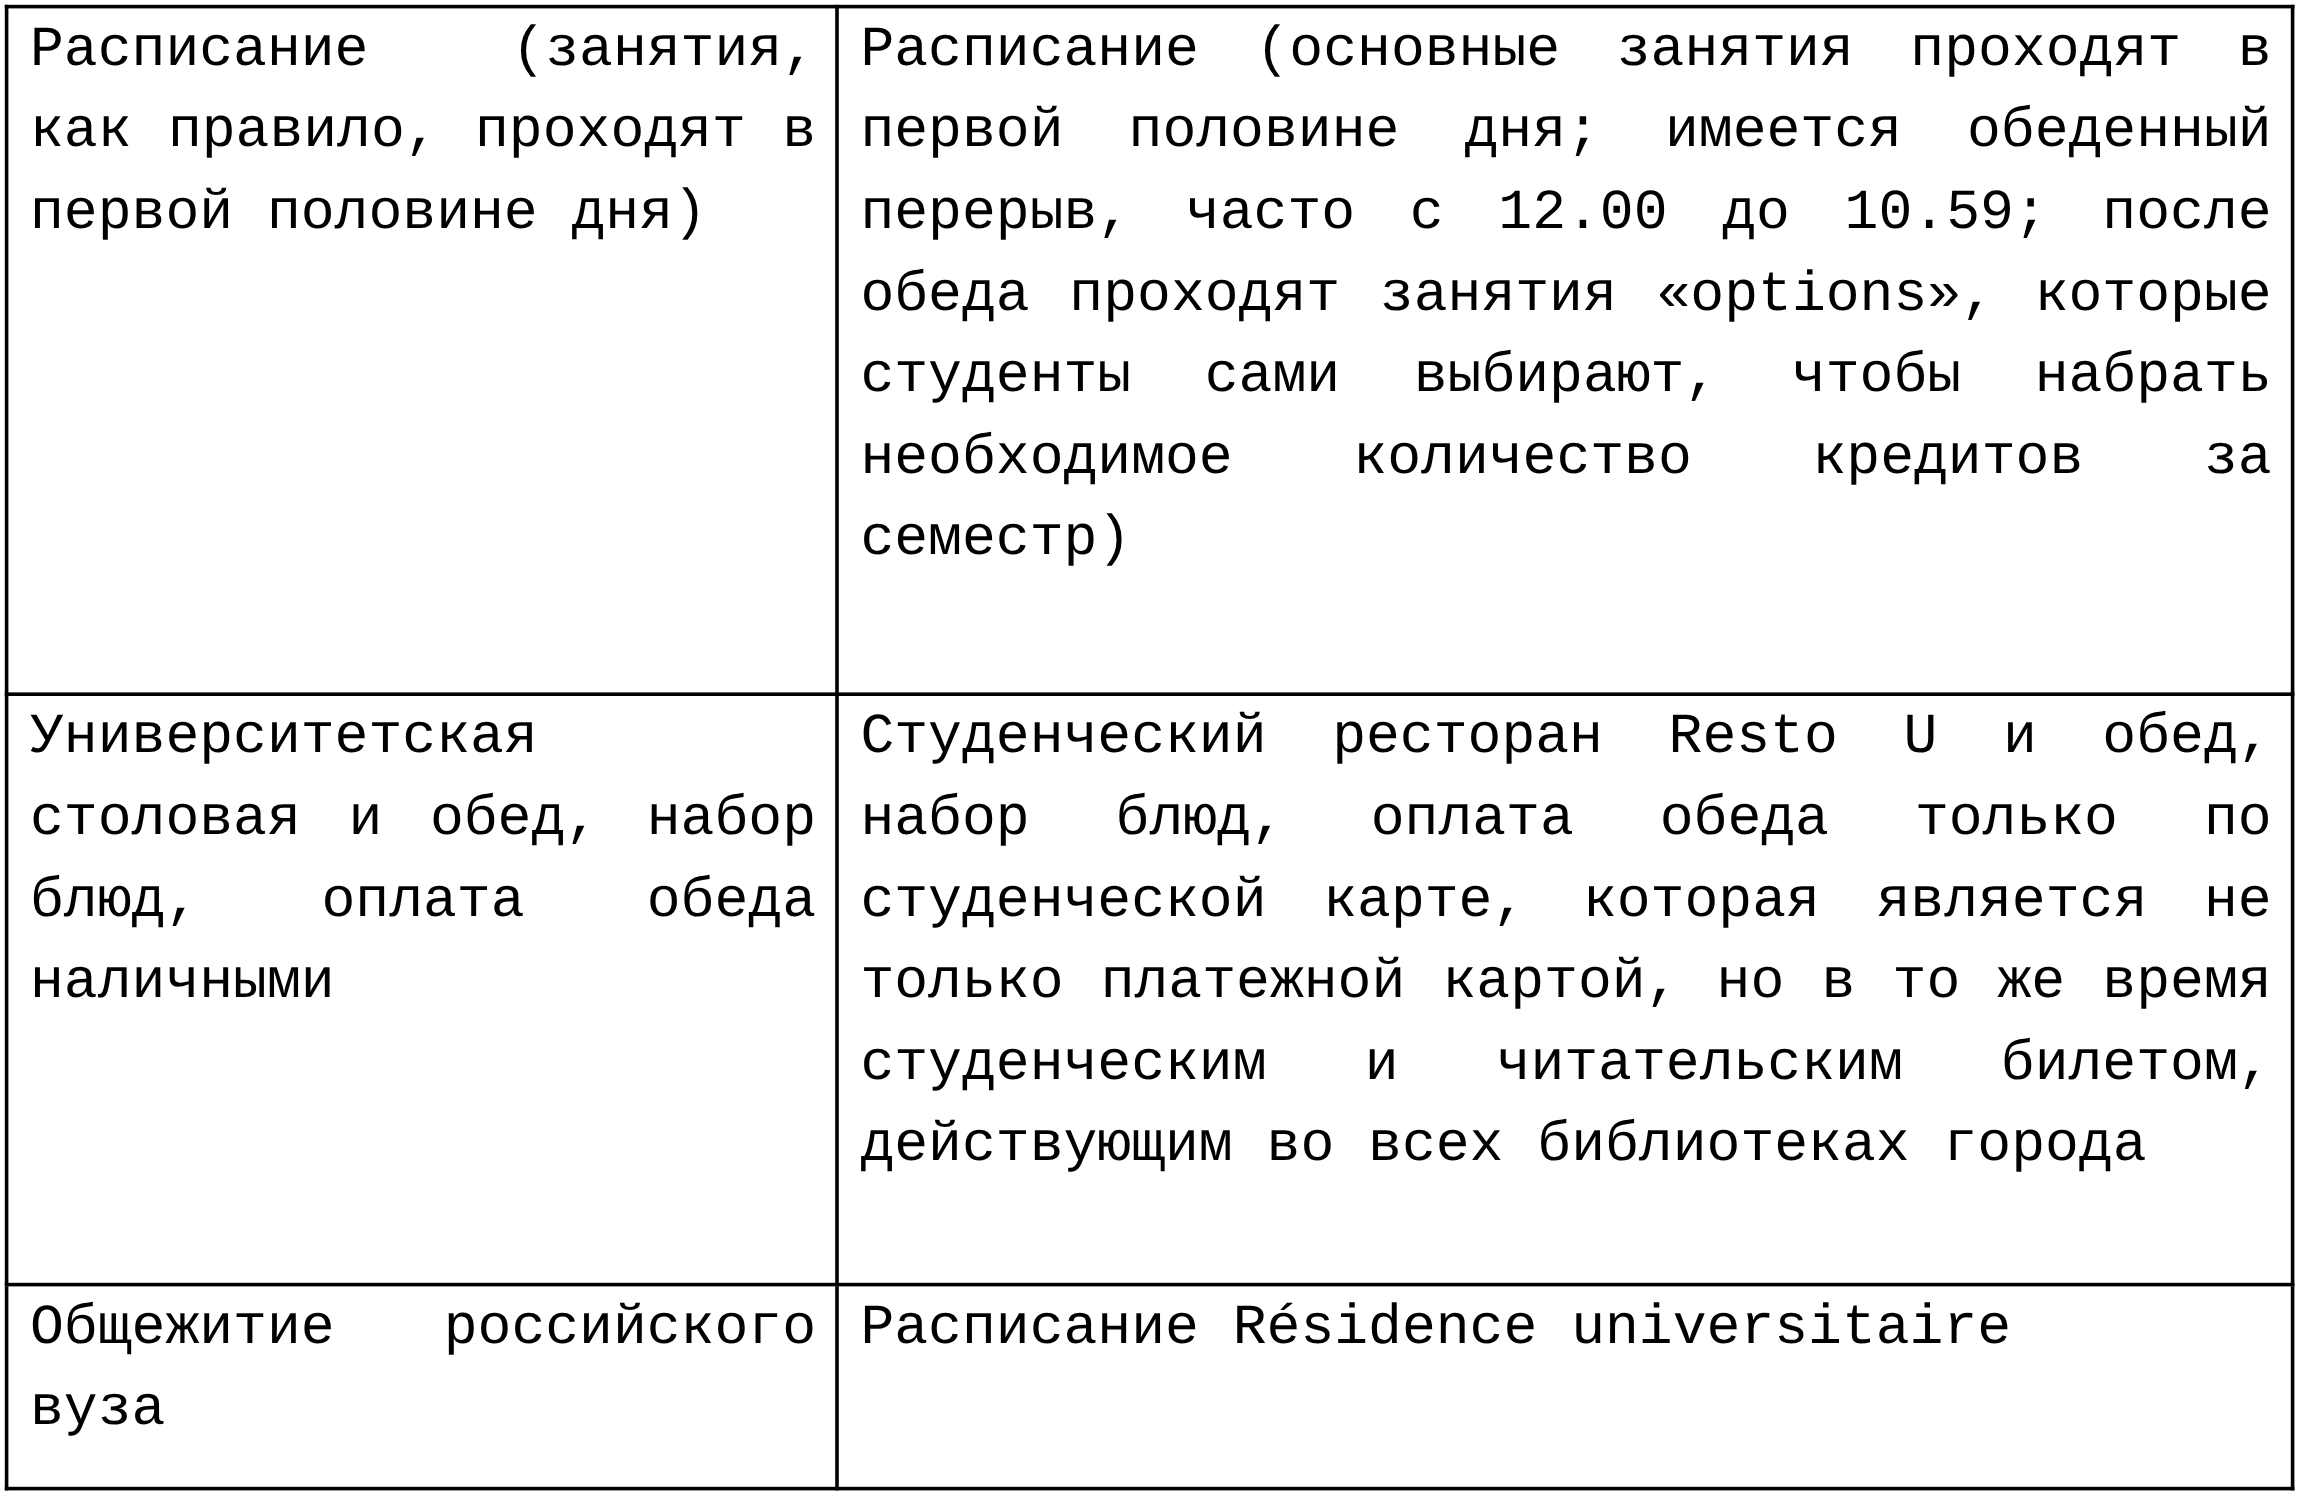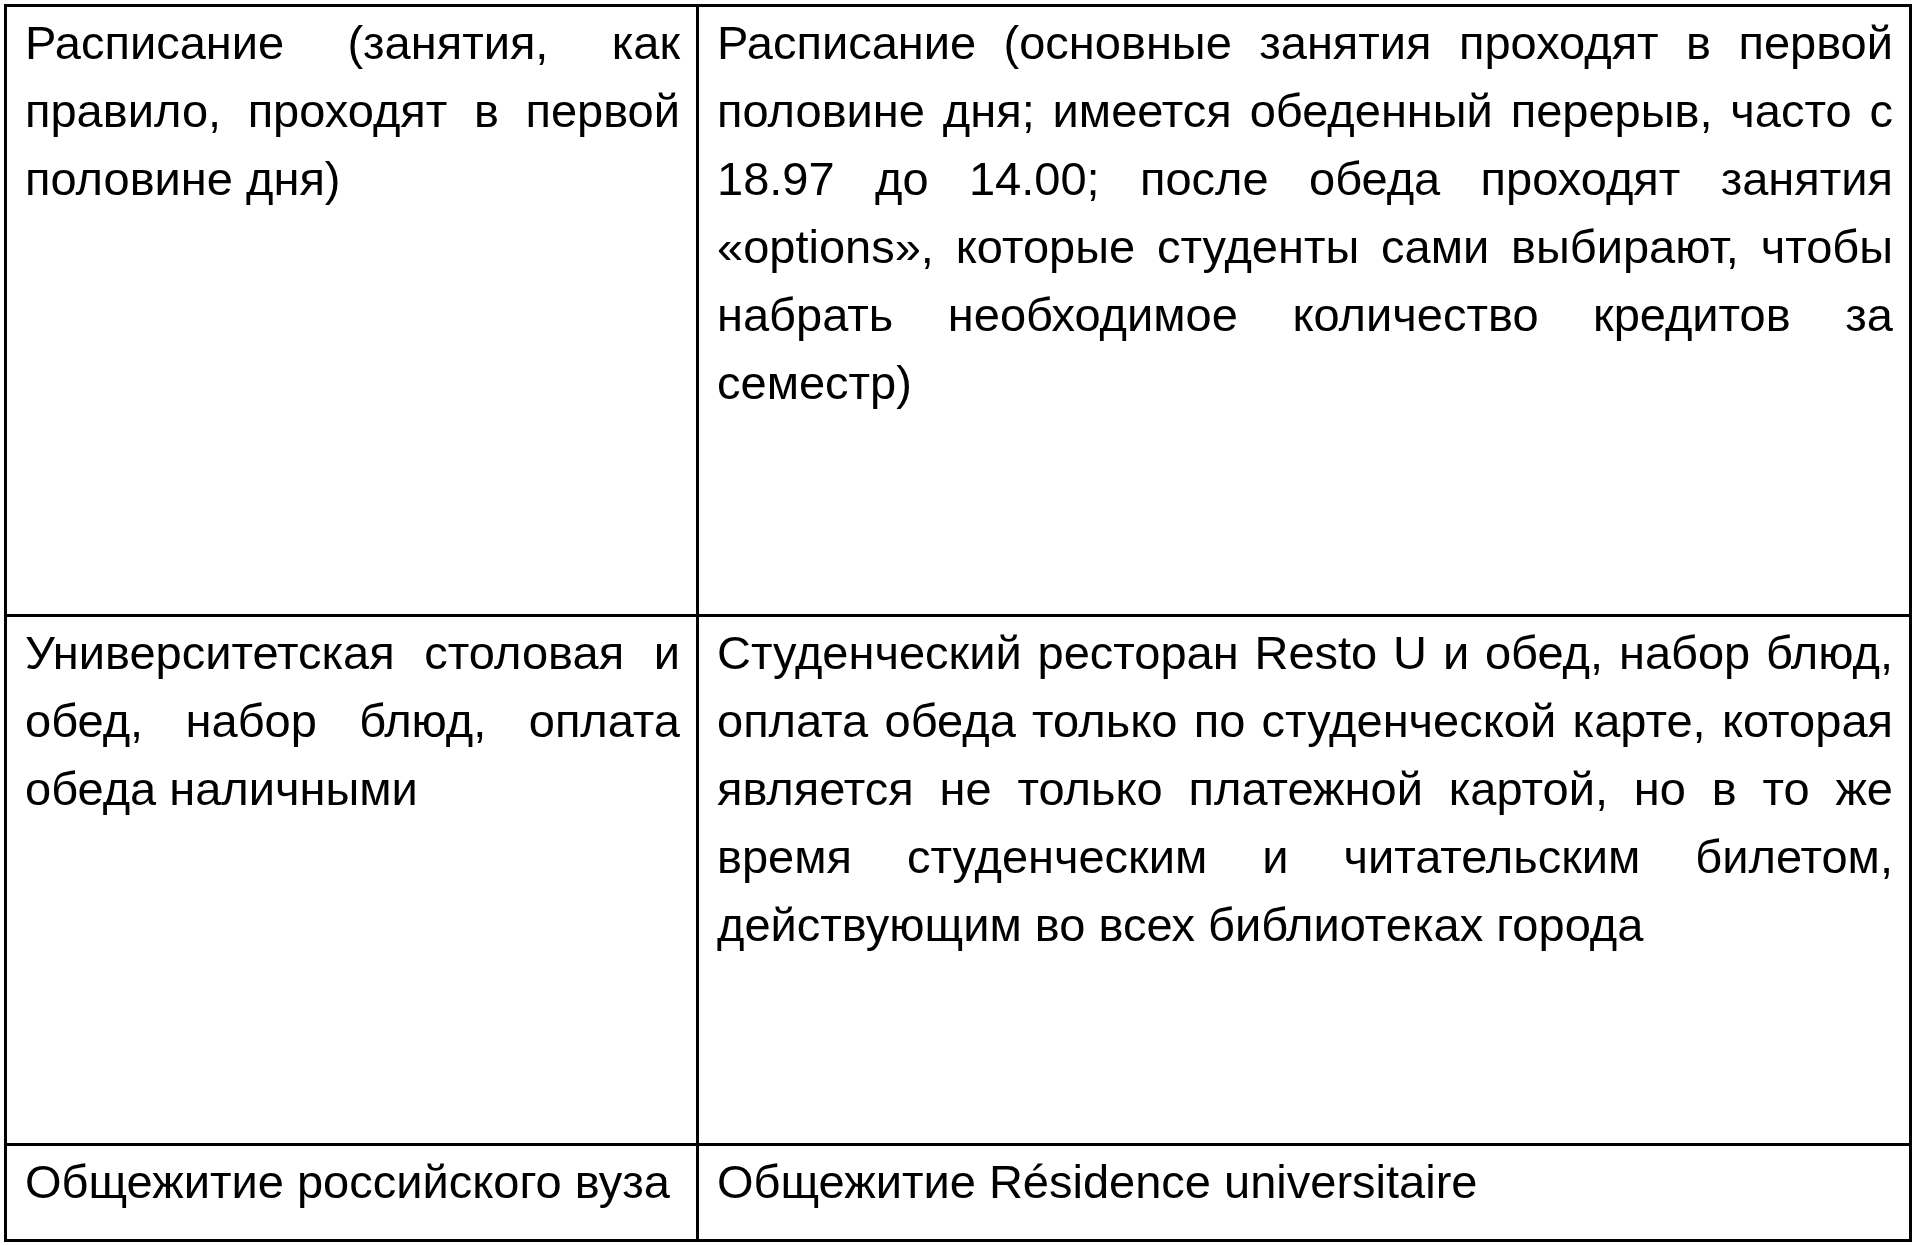--- a/index.html
+++ b/index.html
@@ -7,21 +7,21 @@
     padding: 0;
     background: #ffffff;
   }
   .page {
     position: relative;
     width: 1915px;
     height: 1246px;
     background: #ffffff;
     box-sizing: border-box;
     padding: 4px 6px 16px 4px;
-    font-family: Liberation Sans, sans-serif;
+    font-family: Liberation Mono, monospace;
     color: #000000;
   }
   table.doc-table {
     border-collapse: collapse;
     width: 1905px;
     height: 1238px;
     table-layout: fixed;
   }
   col.col-left  { width: 692px; }
   col.col-right { width: 1213px; }
@@ -52,34 +52,34 @@
     <colgroup>
       <col class="col-left">
       <col class="col-right">
     </colgroup>
     <tbody>
       <tr class="row-1">
         <td class="cell">
           <span>Расписание (занятия, как правило, проходят в первой половине дня)</span>
         </td>
         <td class="cell">
-          <span>Расписание (основные занятия проходят в первой половине дня; имеется обеденный перерыв, часто с 18.97 до 14.00; после обеда проходят занятия «options», которые студенты сами выбирают, чтобы набрать необходимое количество кредитов за семестр)</span>
+          <span>Расписание (основные занятия проходят в первой половине дня; имеется обеденный перерыв, часто с 12.00 до 10.59; после обеда проходят занятия «options», которые студенты сами выбирают, чтобы набрать необходимое количество кредитов за семестр)</span>
         </td>
       </tr>
       <tr class="row-2">
         <td class="cell">
           <span>Университетская столовая и обед, набор блюд, оплата обеда наличными</span>
         </td>
         <td class="cell">
           <span>Студенческий ресторан Resto U и обед, набор блюд, оплата обеда только по студенческой карте, которая является не только платежной картой, но в то же время студенческим и читательским билетом, действующим во всех библиотеках города</span>
         </td>
       </tr>
       <tr class="row-3">
         <td class="cell">
           <span>Общежитие российского вуза</span>
         </td>
         <td class="cell">
-          <span>Общежитие Résidence universitaire</span>
+          <span>Расписание Résidence universitaire</span>
         </td>
       </tr>
     </tbody>
   </table>
 </div>
 
 </body></html>

